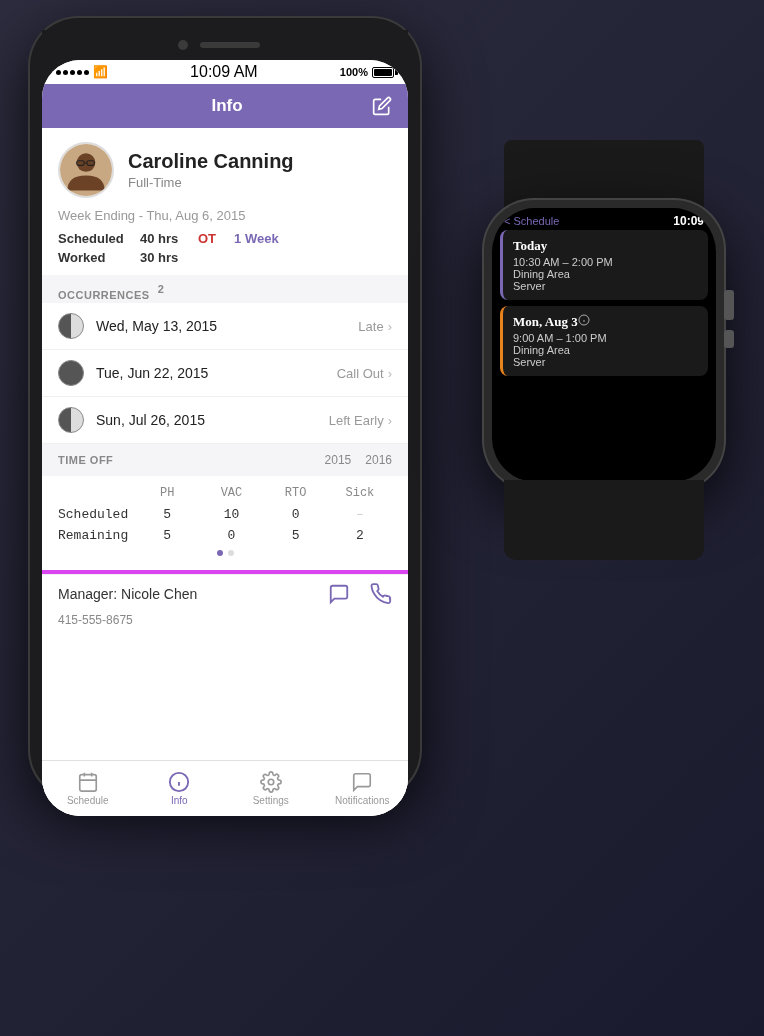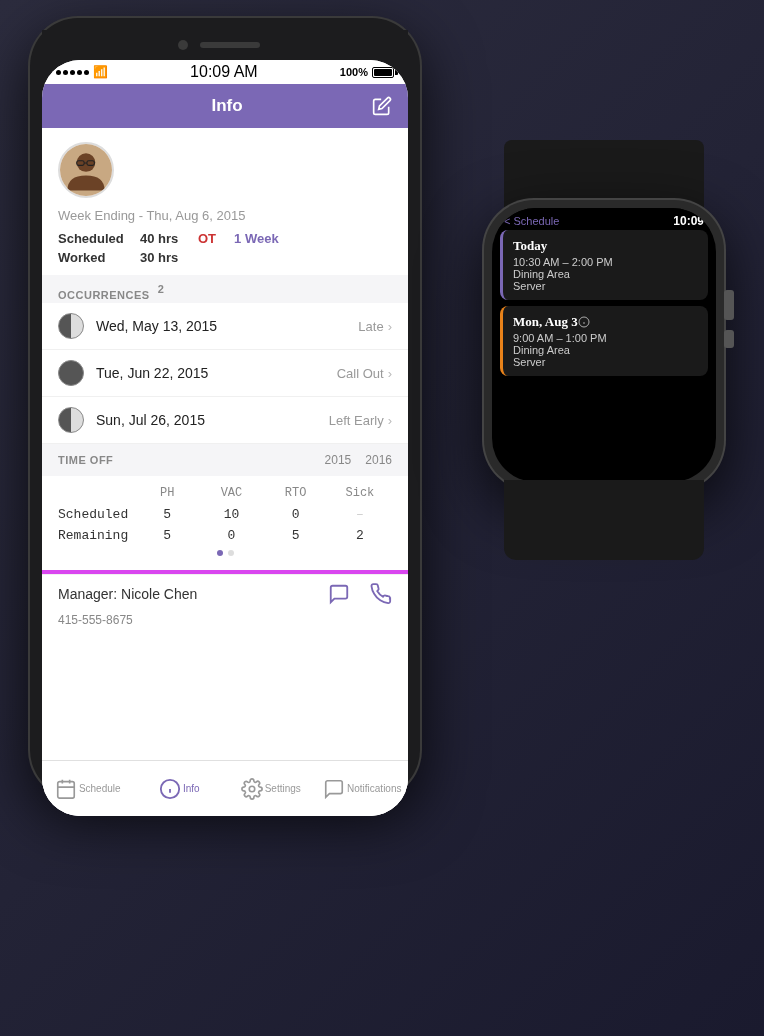--- a/index.html
+++ b/index.html
@@ -369,21 +369,21 @@
       height: 56px;
       background: white;
       border-top: 1px solid #e0e0e0;
       display: flex;
       align-items: center;
       flex-shrink: 0;
     }
     .tab-item {
       flex: 1;
       display: flex;
-      flex-direction: row;
+      flex-direction: column;
       align-items: center;
       justify-content: center;
       gap: 2px;
       cursor: pointer;
     }
     .tab-label { font-size: 10px; }
     .tab-active .tab-label { color: #7b68b5; }
     .tab-inactive .tab-label { color: #999; }
 
     
@@ -553,20 +553,24 @@
               <svg width="56" height="56" viewBox="0 0 56 56">
                 <rect width="56" height="56" rx="28" fill="#c8a882"></rect>
                 <circle cx="28" cy="20" r="10" fill="#6B4226"></circle>
                 <path d="M8 50 Q8 34 28 34 Q48 34 48 50" fill="#6B4226"></path>
 
                 <rect x="18" y="18" width="8" height="5" rx="2" fill="none" stroke="#222" stroke-width="1.2"></rect>
                 <rect x="29" y="18" width="8" height="5" rx="2" fill="none" stroke="#222" stroke-width="1.2"></rect>
                 <line x1="26" y1="20.5" x2="29" y2="20.5" stroke="#222" stroke-width="1"></line>
               </svg>
             </div>
+            <div class="profile-info">
+              <span class="profile-name">Caroline Canning</span>
+              <span class="profile-type">Full-Time</span>
+            </div>
           </div>
           <span class="week-ending">Week Ending - Thu, Aug 6, 2015</span>
           <div class="hours-row" style="margin-bottom:4px;">
             <span class="hours-label">Scheduled</span>
             <span class="hours-value">40 hrs</span>
             <span class="ot-label">OT</span>
             <span class="week-value">1 Week</span>
           </div>
           <div class="hours-row">
             <span class="hours-label">Worked</span>
@@ -708,21 +712,21 @@
       <div class="watch-content">
 
         <div class="watch-card">
           <div class="watch-card-title">Today</div>
           <div class="watch-card-time">10:30 AM – 2:00 PM</div>
           <div class="watch-card-location">Dining Area</div>
           <div class="watch-card-role">Server</div>
         </div>
 
         <div class="watch-card watch-card2">
-          <div class="watch-card-title" style="display:flex;align-items:center;">
+          <div class="watch-card-title" style="display:flex;align-items:flex-start;">
             <span>Mon, Aug 3</span>
             <svg width="12" height="12" viewBox="0 0 24 24" fill="none" stroke="#aaa" stroke-width="2">
               <circle cx="12" cy="12" r="10"></circle>
               <line x1="12" y1="8" x2="12" y2="8" stroke-width="3"></line>
               <line x1="12" y1="12" x2="12" y2="16"></line>
             </svg>
           </div>
           <div class="watch-card-time">9:00 AM – 1:00 PM</div>
           <div class="watch-card-location">Dining Area</div>
           <div class="watch-card-role">Server</div>

